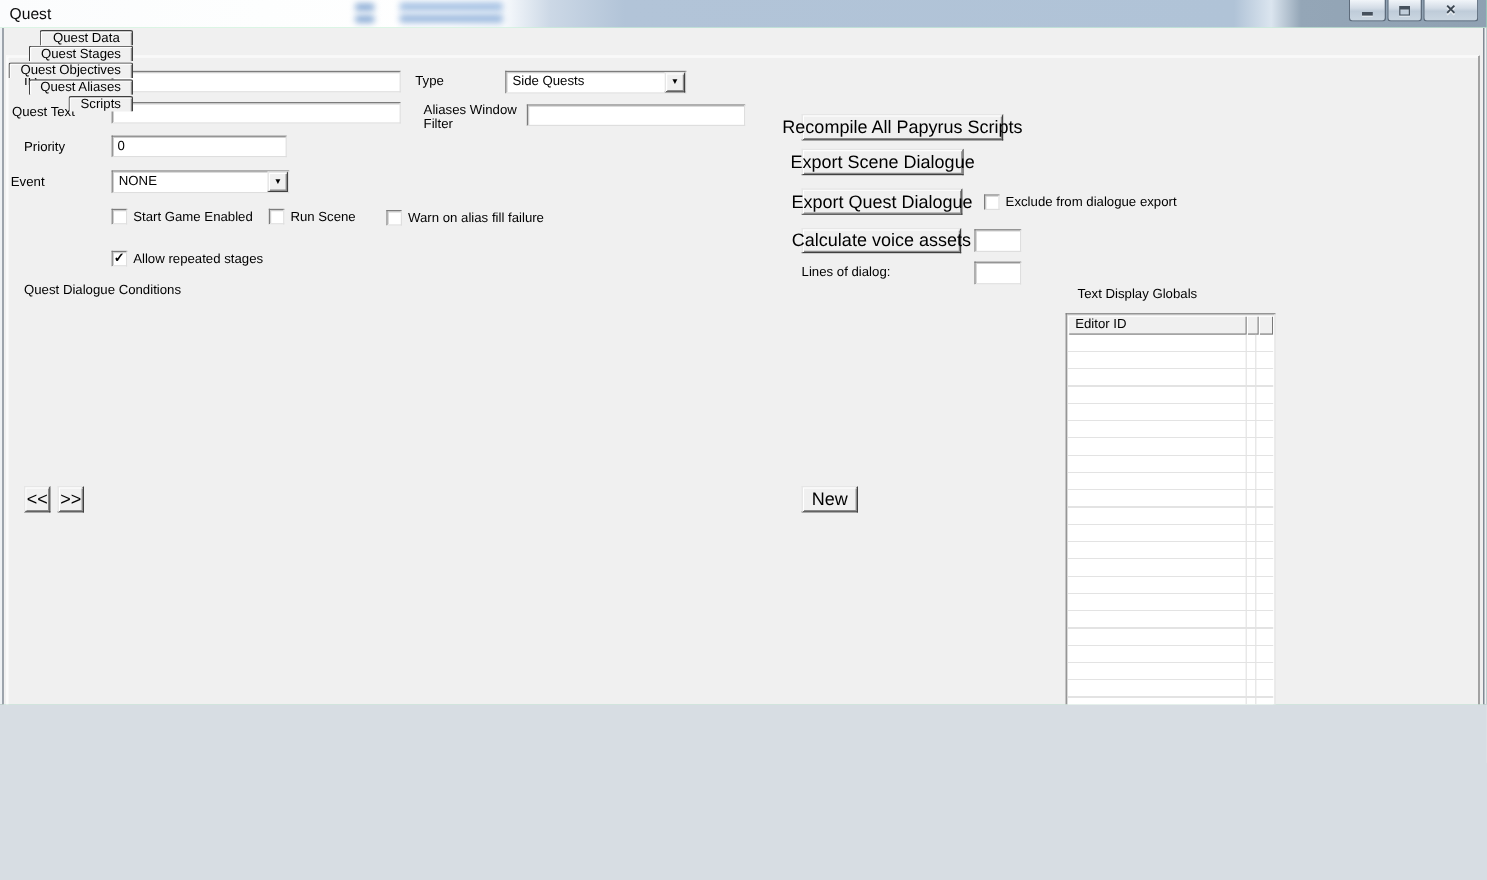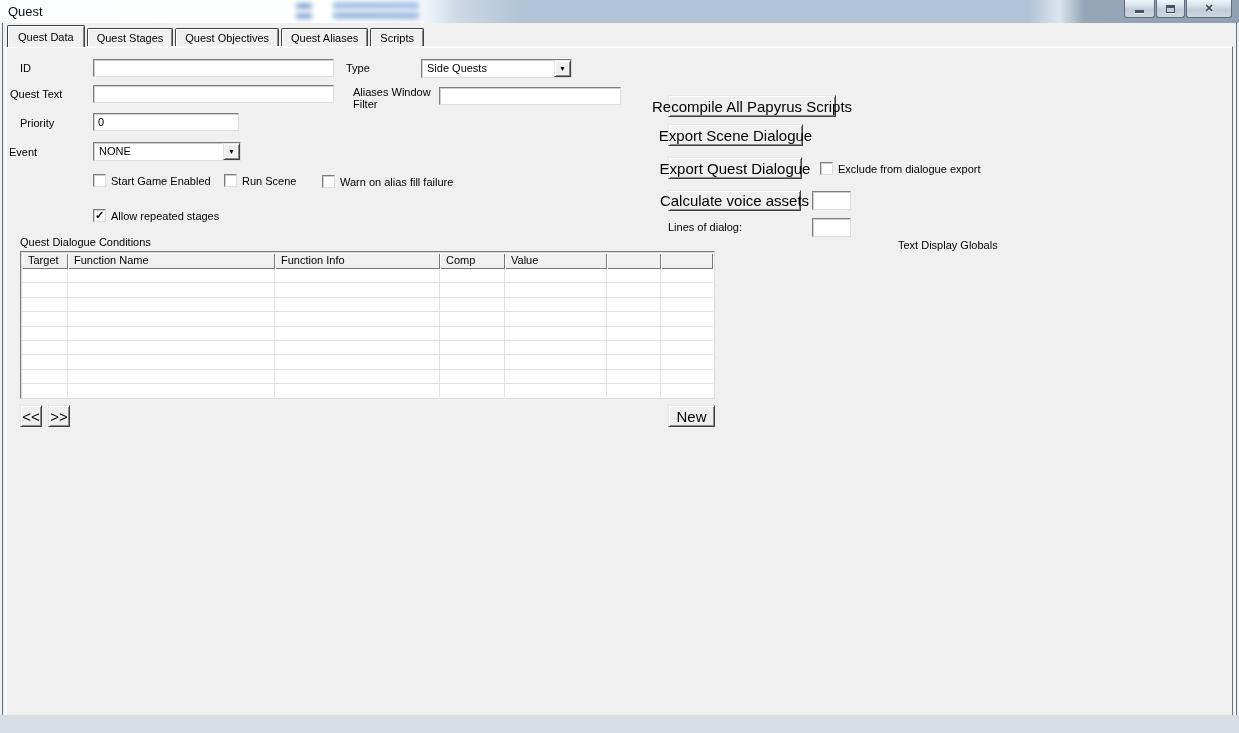--- a/index.html
+++ b/index.html
@@ -1,18 +1,18 @@
 <!DOCTYPE html>
 <html><head>
 <meta charset="utf-8">
 <style>
   * { margin:0; padding:0; }
   html,body { background:#d7dde3; }
   .window {
-    position:relative; width:1239px; height:715px; overflow:hidden;
+    position:relative; width:1239px; height:587px; overflow:hidden;
     background:#86efac;
     font-family:"Liberation Sans", sans-serif; font-size:11px; color:#000;
   }
   
   .titlebar {
     position:absolute; left:0; top:0; width:1239px; height:23px;
     background:linear-gradient(to right,
       #fbfcfd 0%, #fdfefe 18%, #ffffff 30%, #f6f9fc 34%,
       #ccd8e6 37%, #b2c4d8 42%, #b0c3d7 83%,
       #dbe5ef 85.5%, #94a6b7 87.5%, #8fa1b2 100%);
@@ -40,21 +40,21 @@
   .dialog {
     position:absolute; left:0; top:23px; width:1239px; height:700px; background:#f0f0f0;
     box-shadow: inset 2px 0 0 #eef1f4, inset -2px 0 0 #eef1f4,
                 inset 3px 0 0 #66707c, inset -3px 0 0 #66707c, inset 0 -1px 0 #66707c;
   }
   .bottom-edge {
     position:absolute; left:0; top:723px; width:1239px; height:10px;
     background:linear-gradient(to bottom,#f7f9fa 0px,#eef1f4 3px,#e0e7ee 4px,#bacbdd 6px,#a2b8ce 8px,#bccfe0 10px);
   }
   
-  .tabstrip { position:absolute; left:7px; top:2px; height:22px; display:flex; align-items:flex-end; z-index:4; }
+  .tabstrip { position:absolute; left:7px; top:2px; height:22px; display:flex; align-items:flex-end; z-index:4;flex-direction:column; }
   .tab {
     box-sizing:border-box; height:18px; margin-right:2px; margin-bottom:1px; padding:0 9px;
     background:#f0f0f0; border:1px solid #404040; border-bottom:none;
     border-top-left-radius:2px; border-top-right-radius:2px;
     box-shadow: inset 1px 1px 0 #fff, inset -1px 0 0 #8a8a8a;
     display:flex; align-items:center; white-space:nowrap;
   }
   .tab.active { height:22px; margin-bottom:0; padding:0 10px; z-index:5; }
   .page {
     position:absolute; left:5px; top:23px; width:1228px; height:675px; box-sizing:border-box;
@@ -195,42 +195,34 @@
     <div class="cb" style="left:820px; top:139px;"></div>
     <div class="label" style="left:838px; top:140px;">Exclude from dialogue export</div>
 
     <div class="btn" style="left:668px; top:167px; width:133px; height:21px;">Calculate voice assets</div>
     <div class="tb" style="left:812px; top:168px; width:39px; height:19px;"></div>
 
     <div class="label r" style="left:668px; width:124px; top:198px;">Lines of dialog:</div>
     <div class="tb" style="left:812px; top:195px; width:39px; height:19px;"></div>
 
     <div class="label" style="left:20px; top:213px;">Quest Dialogue Conditions</div>
-    <div class="lv" style="left:20px; top:228px; width:695px; height:148px;">
+    <div class="btn" style="left:20px; top:382px; width:22px; height:22px;">&lt;&lt;</div>
+    <div class="btn" style="left:48px; top:382px; width:22px; height:22px;">&gt;&gt;</div>
+    <div class="btn" style="left:668px; top:382px; width:47px; height:22px;">New</div>
+
+    <div class="label" style="left:898px; top:216px;">Text Display Globals</div>
+    <div class="lv" style="left:888px; top:238px; width:175px; height:419px;">
       <div class="lv-head">
-        <div class="lv-hcell" style="width:46px;">Target</div>
-        <div class="lv-hcell" style="width:207px;">Function Name</div>
-        <div class="lv-hcell" style="width:165px;">Function Info</div>
-        <div class="lv-hcell" style="width:65px;">Comp</div>
-        <div class="lv-hcell" style="width:102px;">Value</div>
-        <div class="lv-hcell" style="width:54px;"></div>
+        <div class="lv-hcell" style="width:149px;">Editor ID</div>
+        <div class="lv-hcell" style="width:8px;"></div>
         <div class="lv-hcell fill"></div>
       </div>
       <div class="lv-body">
-        <div class="vsep" style="left:45px;"></div>
-        <div class="vsep" style="left:252px;"></div>
-        <div class="vsep" style="left:417px;"></div>
-        <div class="vsep" style="left:482px;"></div>
-        <div class="vsep" style="left:584px;"></div>
-        <div class="vsep" style="left:638px;"></div>
+        <div class="vsep" style="left:148px;"></div>
+        <div class="vsep" style="left:156px;"></div>
       </div>
     </div>
-    <div class="btn" style="left:20px; top:382px; width:22px; height:22px;">&lt;&lt;</div>
-    <div class="btn" style="left:48px; top:382px; width:22px; height:22px;">&gt;&gt;</div>
-    <div class="btn" style="left:668px; top:382px; width:47px; height:22px;">New</div>
-
-    <div class="label" style="left:898px; top:216px;">Text Display Globals</div>
 
     <div class="btn" style="left:1070px; top:693px; width:146px; height:21px;">OK</div>
   </div>
 
   <div class="bottom-edge"></div>
 </div>
 
 </body></html>

